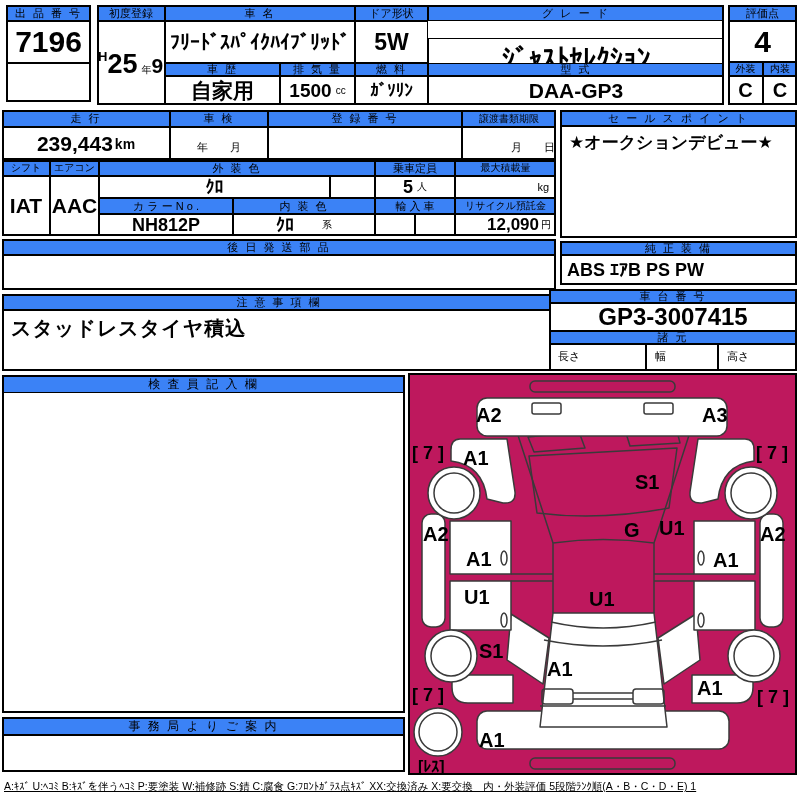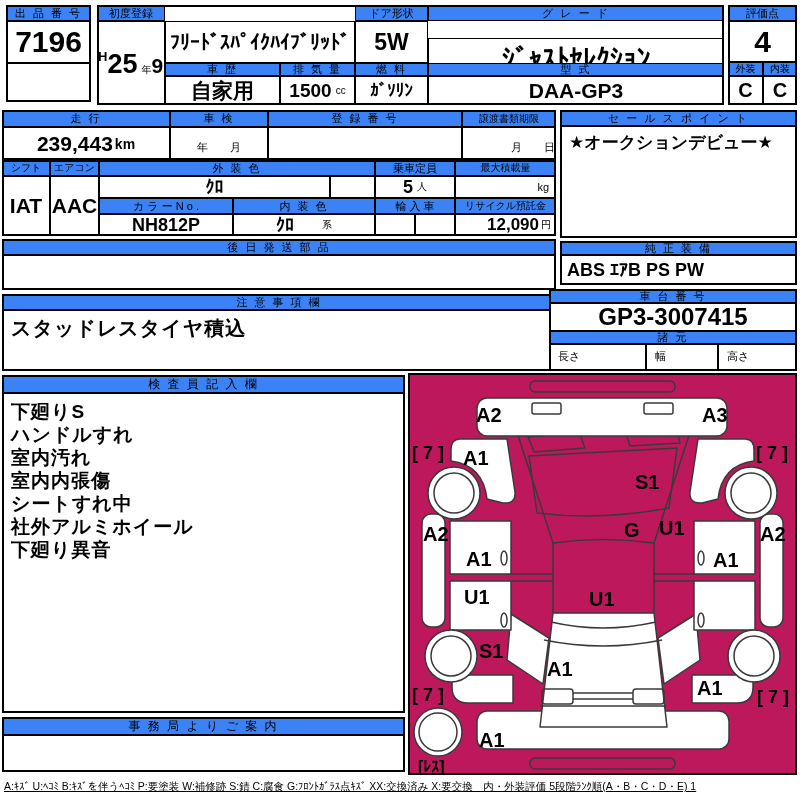--- a/index.html
+++ b/index.html
@@ -29,20 +29,21 @@
   <div class="h" style="left:6px;top:5px;width:85px;height:16px">出 品 番 号</div>
   <div class="c" style="left:6px;top:21px;width:85px;height:42px;font-size:30px">7196</div>
   <div class="c" style="left:6px;top:63px;width:85px;height:39px"></div>
   <div class="b" style="left:6px;top:5px;width:85px;height:97px"></div>
 
   <div class="h" style="left:97px;top:5px;width:68px;height:16px;letter-spacing:0">初度登録</div>
   <div class="c" style="left:97px;top:21px;width:68px;height:84px;flex-direction:row;justify-content:flex-start">
     <div style="margin-top:2px"><span style="font-size:13px;vertical-align:top">H</span><span style="font-size:27px">25</span><span class="u">年</span></div>
     <div style="margin-top:6px"><span style="font-size:21px">9</span><span class="u">月</span></div>
   </div>
+  <div class="h" style="left:165px;top:5px;width:190px;height:16px">車  名</div>
   <div class="c" style="left:165px;top:21px;width:190px;height:42px;font-size:20px">ﾌﾘｰﾄﾞｽﾊﾟｲｸﾊｲﾌﾞﾘｯﾄﾞ</div>
   <div class="h" style="left:165px;top:63px;width:115px;height:13px">車 歴</div>
   <div class="c" style="left:165px;top:76px;width:115px;height:29px;font-size:21px">自家用</div>
   <div class="h" style="left:280px;top:63px;width:75px;height:13px">排 気 量</div>
   <div class="c" style="left:280px;top:76px;width:75px;height:29px;font-size:19px">
       <span>1500</span>
       <span class="u">cc</span>
     </div>
   <div class="h" style="left:355px;top:5px;width:73px;height:16px;letter-spacing:0">ドア形状</div>
   <div class="c" style="left:355px;top:21px;width:73px;height:42px;font-size:23px">5W</div>
@@ -136,29 +137,20 @@
       <span>幅</span>
       <span></span>
     </div>
   <div class="c plain topleft" style="left:718px;top:344px;width:79px;height:27px;font-size:11px">
       <span>高さ</span>
       <span></span>
     </div>
   <div class="b" style="left:549px;top:289px;width:248px;height:82px"></div>
 
   <div class="h" style="left:2px;top:375px;width:403px;height:18px;font-size:12px">検 査 員 記 入 欄</div>
-  <div class="c" style="left:2px;top:393px;width:403px;height:320px;flex-direction:column;align-items:flex-start;justify-content:flex-start;padding:6px 0 0 8px">
-    <div class="list-item">下廻りS</div>
-    <div class="list-item">ハンドルすれ</div>
-    <div class="list-item">室内汚れ</div>
-    <div class="list-item">室内内張傷</div>
-    <div class="list-item">シートすれ中</div>
-    <div class="list-item">社外アルミホイール</div>
-    <div class="list-item">下廻り異音</div>
-  </div>
   <div class="b" style="left:2px;top:375px;width:403px;height:338px"></div>
 
   <div class="h" style="left:2px;top:717px;width:403px;height:18px;font-size:12px">事 務 局 よ り ご 案 内</div>
   <div class="c topleft" style="left:2px;top:735px;width:403px;height:37px"></div>
   <div class="b" style="left:2px;top:717px;width:403px;height:55px"></div>
 
   <div style="position:absolute;left:408px;top:373px;width:389px;height:402px;box-sizing:border-box;border:2px solid #000;background:#be185d">
     <svg width="385" height="398" viewBox="0 0 385 398">
       <g fill="none" stroke="#3a3a3a" stroke-width="1.5" stroke-linejoin="round">
 

